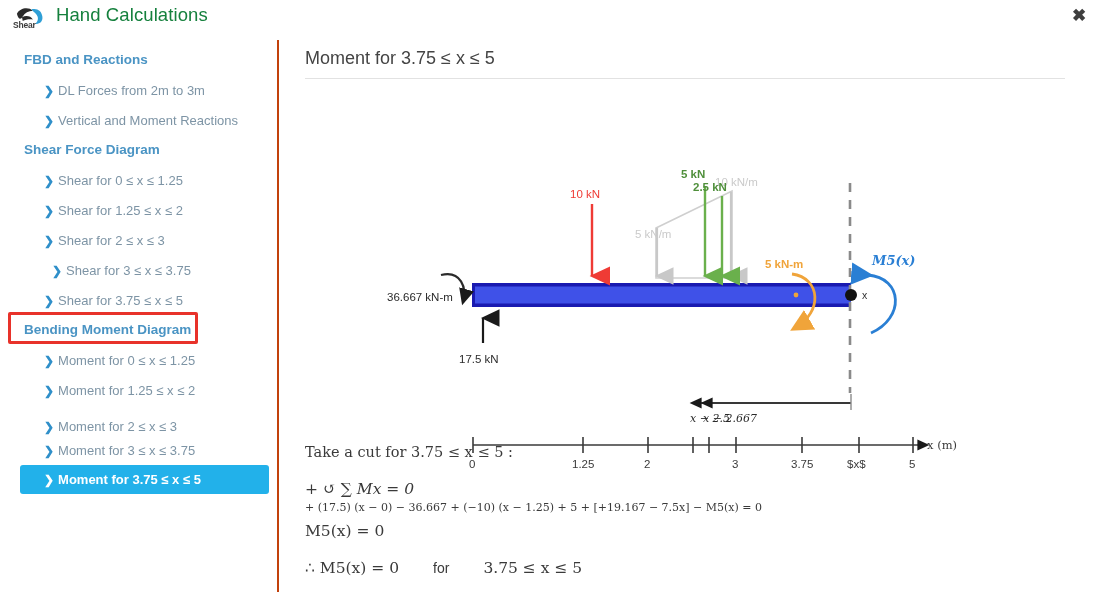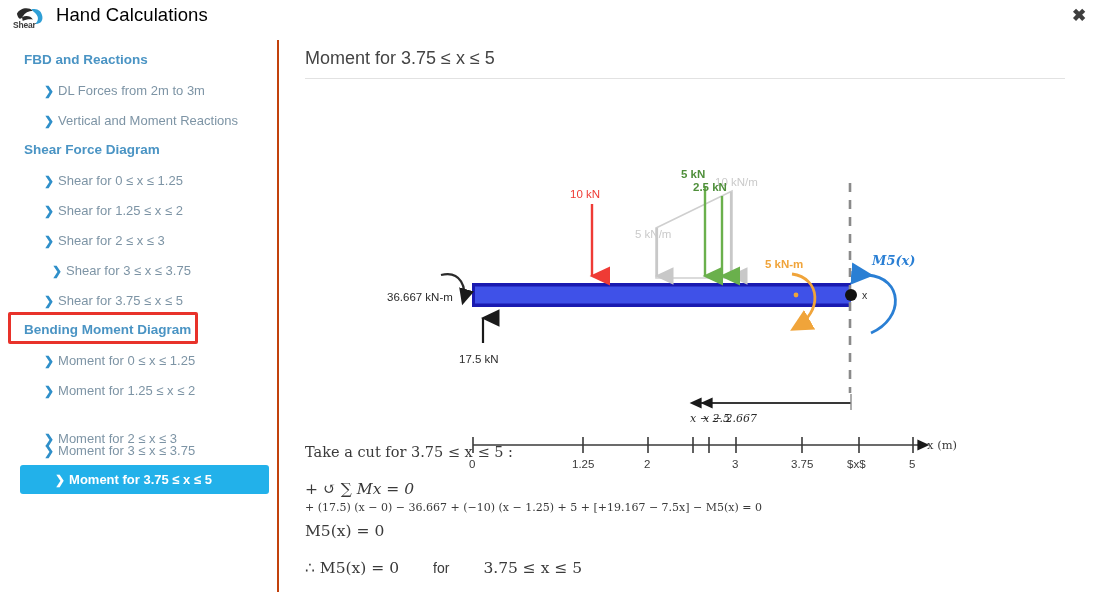--- a/index.html
+++ b/index.html
@@ -10,21 +10,21 @@
     font-family: "Liberation Sans", sans-serif;
     overflow: hidden;
   }
   #app { position: relative; width: 1099px; height: 592px; background:#fff; }
 
   
   .header { position:absolute; left:0; top:0; width:1099px; height:33px; }
   .logo { position:absolute; left:12px; top:2px; width:36px; height:32px; }
   .logo-text { position:absolute; left:13px; top:20px; font-size:8.5px; font-weight:bold;
                color:#3c3c3c; letter-spacing:-0.2px; font-family:"Liberation Sans", sans-serif; }
-  .app-title { position:absolute; left:56px; top:4px; font-size:18.5px; color:#000000;
+  .app-title { position:absolute; left:56px; top:4px; font-size:18.5px; color:#15803d;
                font-weight:normal; letter-spacing:0.1px; }
   .close-btn { position:absolute; right:8px; top:4px; width:24px; height:24px;
                font-size:17px; color:#3e3e3e; text-align:center; line-height:24px;
                cursor:pointer; font-weight:bold; }
 
   
   .sidebar { position:absolute; left:0; top:40px; width:279px; height:552px;
              border-right:2px solid #c2410c; background:#fff; }
   .sec-head { position:absolute; font-size:13.5px; font-weight:bold; color:#4a94c4;
               white-space:nowrap; }
@@ -107,28 +107,28 @@
 
     <div class="sec-head" style="left:24px; top:282px;">Bending Moment Diagram</div>
     <div class="redbox" style="left:8px; top:272px; width:190px; height:32px;"></div>
 
     <div class="nav-item" style="left:44px; top:313px;">
       <span class="chev">❯</span><span>Moment for 0 ≤ x ≤ 1.25</span>
     </div>
     <div class="nav-item" style="left:44px; top:343px;">
       <span class="chev">❯</span><span>Moment for 1.25 ≤ x ≤ 2</span>
     </div>
-    <div class="nav-item" style="left:44px; top:391px;">
+    <div class="nav-item" style="left:44px; top:379px;">
       <span class="chev">❯</span><span>Moment for 2 ≤ x ≤ 3</span>
     </div>
     <div class="nav-item" style="left:44px; top:403px;">
       <span class="chev">❯</span><span>Moment for 3 ≤ x ≤ 3.75</span>
     </div>
 
-    <div class="nav-item active" style="left:20px; top:425px; width:249px; height:29px; line-height:29px; padding-left:35px;">
+    <div class="nav-item active" style="left:20px; top:425px; width:249px; height:29px; line-height:29px; padding-left:24px;">
       <span class="chev">❯</span><span>Moment for 3.75 ≤ x ≤ 5</span>
     </div>
 
   </div>
 
   <div class="main">
     <div class="page-title">Moment for 3.75 ≤ x ≤ 5</div>
     <div class="title-rule"></div>
 
     <svg class="diagram" viewBox="0 0 770 390">

